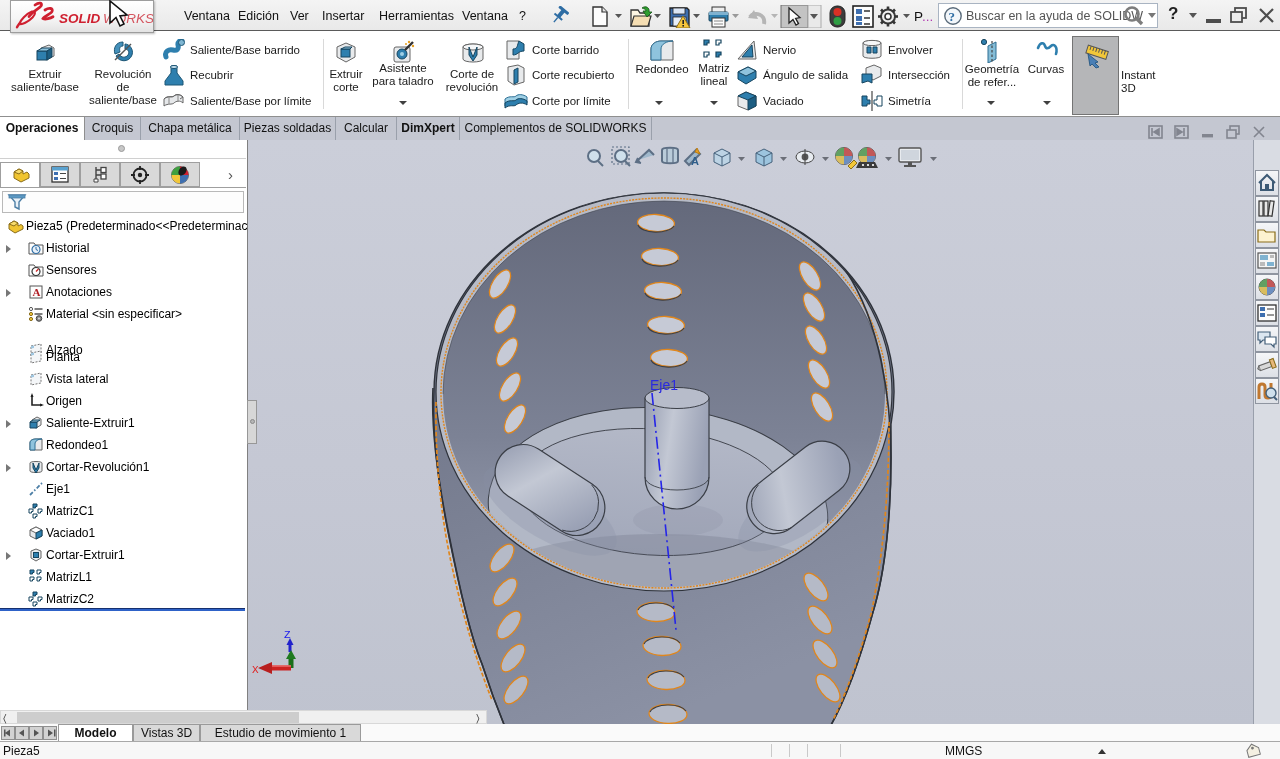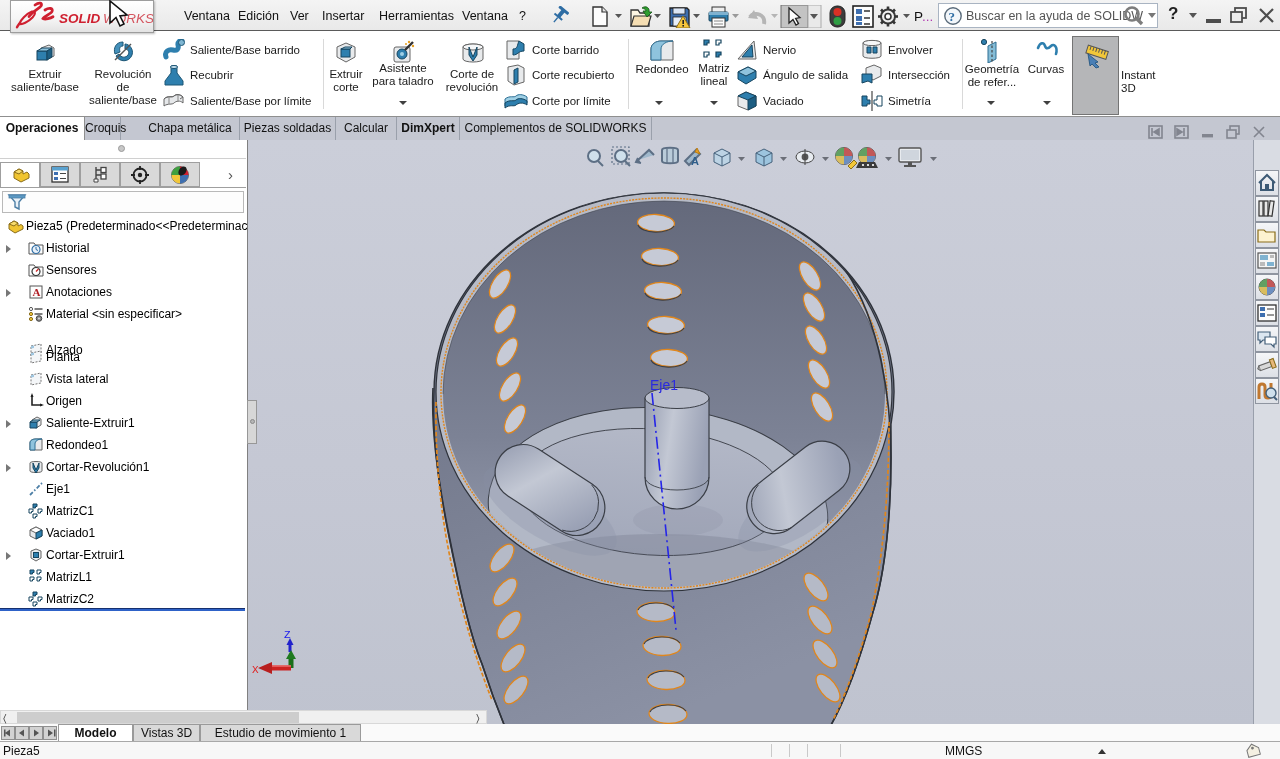--- a/index.html
+++ b/index.html
@@ -332,21 +332,21 @@
           <line x1="19" y1="4" x2="19" y2="8"></line>
           <line x1="22" y1="4" x2="22" y2="8"></line>
         </g>
       </g>
       <path d="M6 12 L16 20 L13 21 L17 25 L14 26 L10 22 L8 24 Z" fill="#4a7fb5" stroke="#1d4f7a" stroke-width="0.8" transform="translate(0,-2)"></path>
     </svg>
   <div class="rlbl" style="left:1073px;top:38px;width:45px;padding-left:48px;">Instant<br>3D</div>
 </div>
 <div id="tabrow">
   <div class="ctab" style="left:0;width:85px;background:#fff;font-weight:bold;border-right:1px solid #8f8f8f;">Operaciones</div>
-  <div class="ctab" style="left:85px;width:36px;">Croquis</div>
+  <div class="ctab" style="left:85px;width:56px;">Croquis</div>
   <div class="ctab" style="left:141px;width:99px;">Chapa metálica</div>
   <div class="ctab" style="left:240px;width:96px;">Piezas soldadas</div>
   <div class="ctab" style="left:336px;width:61px;">Calcular</div>
   <div class="ctab" style="left:397px;width:63px;font-weight:bold;">DimXpert</div>
   <div class="ctab" style="left:460px;width:192px;">Complementos de SOLIDWORKS</div>
   <svg class="abs" style="left:1148px;top:8px;" width="124" height="14" viewBox="0 0 124 14">
     <g fill="none" stroke="#82858f" stroke-width="1.6">
       <rect x="1" y="1" width="13" height="12"></rect>
         <path d="M4 3 v8 M11 4 l-5 3 l5 3 z" fill="#82858f"></path>
       <rect x="27" y="1" width="13" height="12"></rect>

